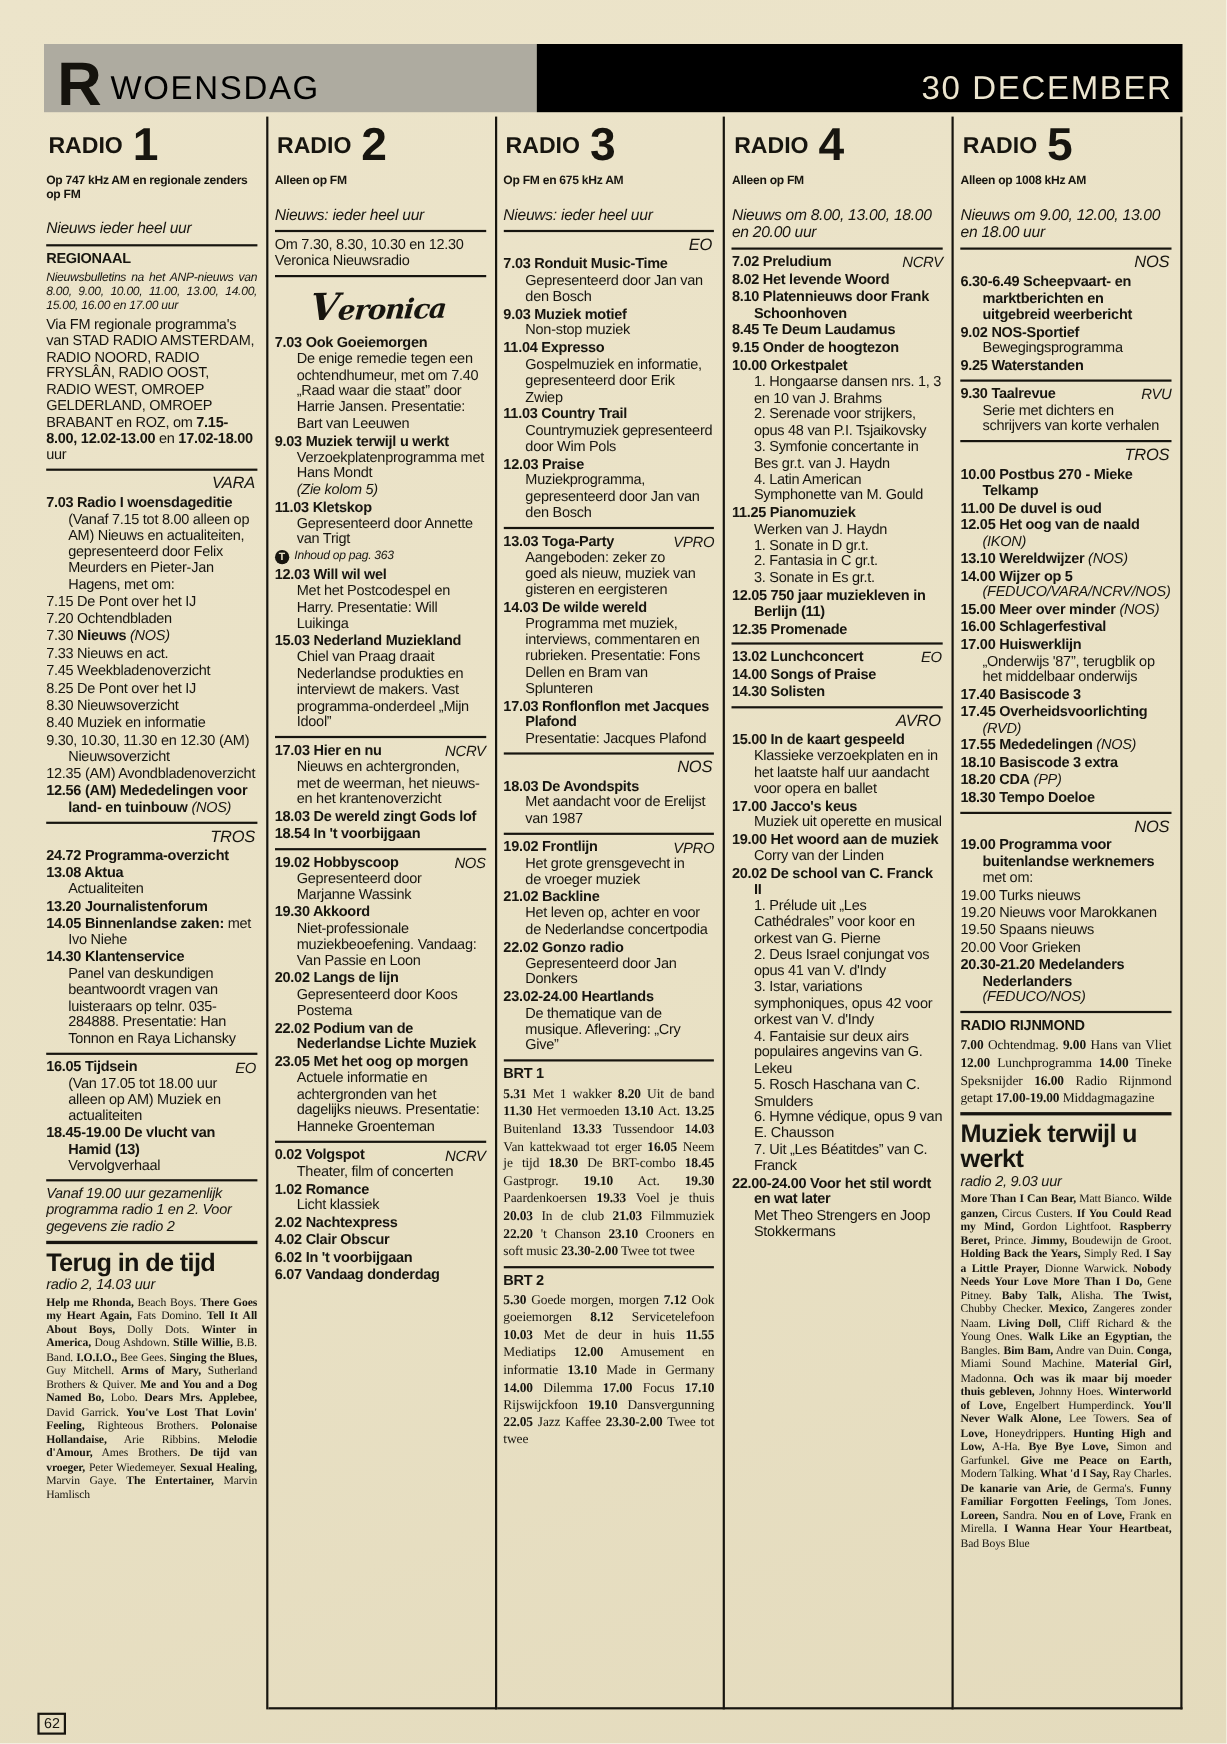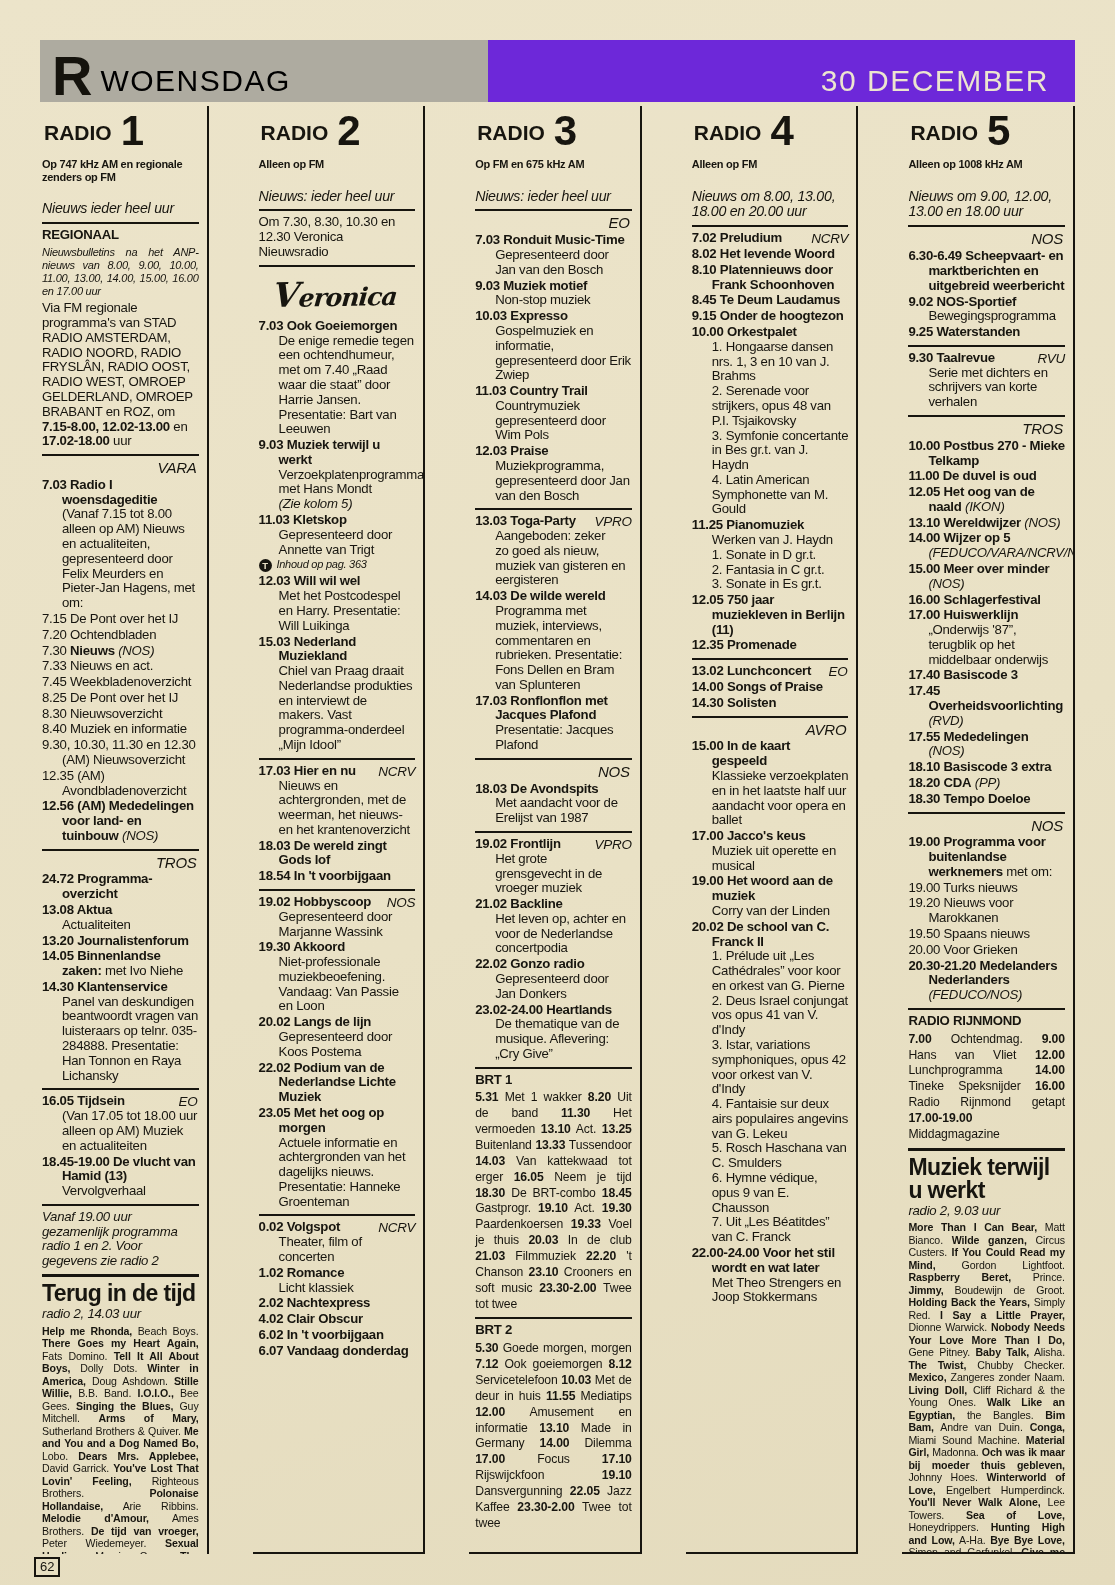--- a/index.html
+++ b/index.html
@@ -17,28 +17,28 @@
   
   .topbar { display:flex; height:62px; }
   .topbar-left {
     width:448px; background:#aeaba0;
     display:flex; align-items:flex-end; gap:10px;
     padding:0 0 3px 12px;
   }
   .bigR { font-size:56px; font-weight:900; line-height:0.82; letter-spacing:-2px; color:#15130d; }
   .day  { font-size:30px; font-weight:500; letter-spacing:1.5px; color:#000000; line-height:1; padding-bottom:3px; }
   .topbar-right {
-    flex:1; background:#6d28d9; color:#ece5cf;
+    flex:1; background:#000000; color:#ece5cf;
     display:flex; align-items:flex-end; justify-content:flex-end;
-    padding:0 26px 6px 0;
+    padding:0 9px 6px 0;
   }
   .date { font-size:30px; font-weight:500; letter-spacing:1.5px; line-height:1; }
 
   
-  .cols { display:flex; margin-top:4px; height:1448px;gap:44px; }
+  .cols { display:flex; margin-top:4px; height:1448px; }
   .col {
     flex:1 1 0; min-width:0;
     border-right:2px solid #17150f;
     border-bottom:2px solid #17150f;
     padding:2px 8px 0 6px;
     overflow:hidden;
     font-size:13.2px; line-height:1.12; letter-spacing:-0.25px;
   }
   .col:first-child { border-bottom:none; padding-left:2px; }
 
@@ -56,21 +56,21 @@
 
   .orgline { text-align:right; font-style:italic; font-size:15px; margin:2px 2px 0 0; }
 
   .prog { padding-left:20px; margin:1px 0; }
   .tline { text-indent:-20px; }
   .dline { text-indent:0; }
   .org { float:right; font-style:italic; font-weight:400; font-size:13.5px; }
 
   .head { font-size:23px; font-weight:800; letter-spacing:-0.6px; margin:5px 0 2px; line-height:1; }
 
-  .songs { font-size:10.6px; line-height:1.18; text-align:justify; letter-spacing:-0.1px; margin:2px 0; }
+  .songs { font-size:10.6px; line-height:1.18; text-align:justify; letter-spacing:-0.1px; margin:2px 0;font-family:Liberation Serif, serif; }
   .songs.md { font-size:12.2px; line-height:1.3; }
 
   .vlogo {
     text-align:center;
     font-family:"DejaVu Serif", serif;
     font-style:italic; font-weight:700;
     font-size:25px; letter-spacing:-1px;
     margin:8px 4px 6px 0;
     transform:skewX(-6deg) rotate(-1deg);
   }
@@ -287,21 +287,21 @@
         <div class="orgline">EO</div>
         <div class="prog">
           <div class="tline"><b>7.03 Ronduit Music-Time</b></div>
           <div class="dline">Gepresenteerd door Jan van den Bosch</div>
         </div>
         <div class="prog">
           <div class="tline"><b>9.03 Muziek motief</b></div>
           <div class="dline">Non-stop muziek</div>
         </div>
         <div class="prog">
-          <div class="tline"><b>10.03 Expresso</b></div>
+          <div class="tline"><b>11.04 Expresso</b></div>
           <div class="dline">Gospelmuziek en informatie, gepresenteerd door Erik Zwiep</div>
         </div>
         <div class="prog">
           <div class="tline"><b>11.03 Country Trail</b></div>
           <div class="dline">Countrymuziek gepresenteerd door Wim Pols</div>
         </div>
         <div class="prog">
           <div class="tline"><b>12.03 Praise</b></div>
           <div class="dline">Muziekprogramma, gepresenteerd door Jan van den Bosch</div>
         </div>

